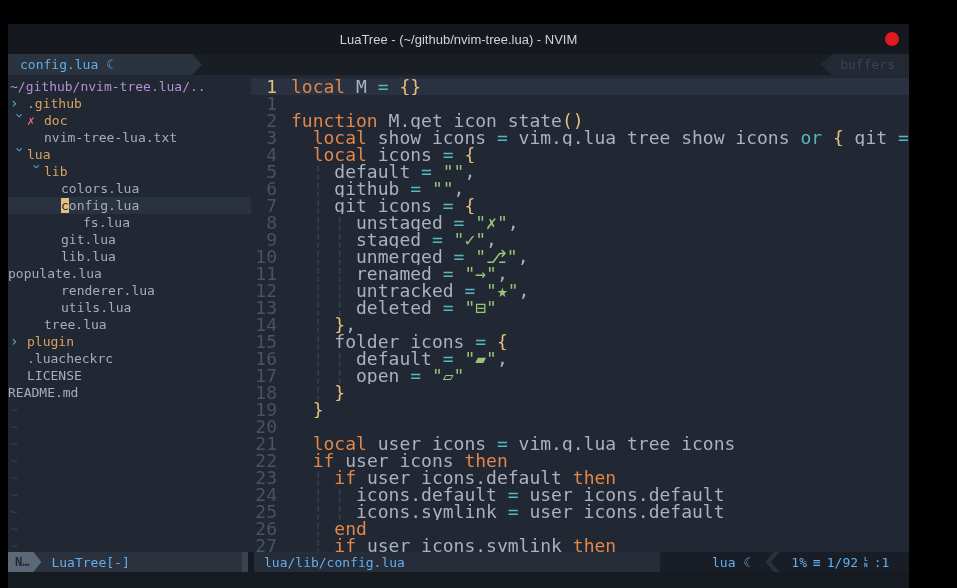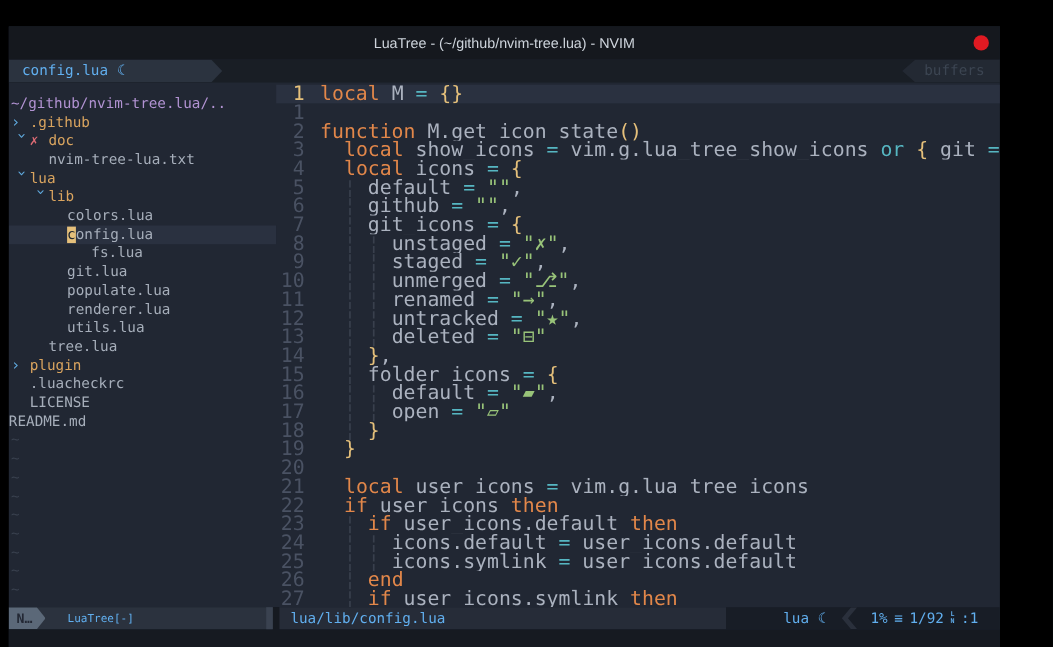--- a/index.html
+++ b/index.html
@@ -10,21 +10,21 @@
   .title{font-family:"Liberation Sans",sans-serif;font-size:13px;color:#ced4dc;}
   .closebtn{position:absolute;right:10px;top:8px;width:14px;height:14px;border-radius:50%;background:#e01a22;}
   
   .tabline{height:21px;background:#191e25;display:flex;align-items:stretch;flex:0 0 auto;}
   .tab{background:#2b333f;color:#61afef;font-size:13px;display:flex;align-items:center;padding:0 22px 0 12px;width:160px;
        clip-path:polygon(0 0,calc(100% - 10px) 0,100% 50%,calc(100% - 10px) 100%,0 100%);}
   .moon{color:#61afef;margin-left:8px;font-size:13px;}
   .bufseg{margin-left:auto;background:#232933;color:#3c4552;font-size:13px;display:flex;align-items:center;padding:0 14px 0 20px;
        clip-path:polygon(0 50%,12px 0,100% 0,100% 100%,12px 100%);}
   
-  .main{flex:1 1 auto;display:flex;overflow:hidden;align-items:center;}
+  .main{flex:1 1 auto;display:flex;overflow:hidden;}
   .treepane{width:243px;flex:0 0 auto;padding-top:3px;overflow:hidden;}
   .trow{height:17px;line-height:17px;font-size:13px;white-space:pre;overflow:hidden;}
   .trow.cursorline{background:#2a3140;}
   .chev{display:inline-block;width:17px;color:#5fa8dc;font-size:14px;}
   .chev.down{transform:rotate(90deg);transform-origin:55% 50%;}
   .gitmark{display:inline-block;width:17px;color:#e06c75;}
   .tlabel.path{color:#b293d3;}
   .tlabel.folder{color:#d9a45f;}
   .tlabel.file{color:#a6aeba;}
   .tlabel.eob{color:#39414f;}
@@ -39,21 +39,21 @@
   .tk-op{color:#56b6c2;}
   .tk-num{color:#c989df;}
   .tk-str{color:#98c379;}
   .tk-br{color:#e5c07b;}
   .tk-gd{color:#39404d;}
   
   .statusline{height:20px;flex:0 0 auto;display:flex;background:#161a21;}
   .sl-tree{width:240px;flex:0 0 auto;background:#2b323e;display:flex;align-items:center;position:relative;}
   .modebadge{height:20px;background:#5b6878;color:#232834;font-size:12px;display:flex;align-items:center;padding:0 12px 0 7px;
        clip-path:polygon(0 0,calc(100% - 8px) 0,100% 50%,calc(100% - 8px) 100%,0 100%);font-weight:bold;}
-  .sl-treetitle{color:#61afef;font-size:10px;margin-left:20px;}
+  .sl-treetitle{color:#61afef;font-size:13px;margin-left:10px;}
   .sl-endcap{position:absolute;right:0;top:0;width:6px;height:20px;background:#3a4250;}
   .sl-gap{width:6px;flex:0 0 auto;background:#161a21;}
   .sl-code{flex:1 1 auto;background:#262c38;display:flex;align-items:center;position:relative;}
   .sl-path{color:#61afef;font-size:13px;margin-left:10px;}
   .sl-right{position:absolute;right:0;top:0;height:20px;width:249px;background:#181d26;display:flex;align-items:center;padding-left:52px;box-sizing:border-box;}
   .sl-ft{color:#61afef;font-size:13px;}
   .sl-chevron{width:14px;height:20px;background:#2a303c;margin-left:14px;
        clip-path:polygon(60% 0,100% 0,40% 50%,100% 100%,60% 100%,0 50%);}
   .sl-stats{display:flex;align-items:center;margin-left:12px;color:#61afef;font-size:13px;gap:6px;}
   .lnstack{display:inline-flex;flex-direction:column;font-size:6px;line-height:6px;color:#61afef;font-weight:bold;}
@@ -85,21 +85,22 @@
         <div class="trow" style="padding-left: 2px;"><span class="tlabel path">~/github/nvim-tree.lua/..</span></div>
         <div class="trow" style="padding-left: 2px;"><span class="chev">›</span><span class="tlabel folder">.github</span></div>
         <div class="trow" style="padding-left: 2px;"><span class="chev down">›</span><span class="gitmark">✗</span><span class="tlabel folder">doc</span></div>
         <div class="trow" style="padding-left: 36px;"><span class="tlabel file">nvim-tree-lua.txt</span></div>
         <div class="trow" style="padding-left: 2px;"><span class="chev down">›</span><span class="tlabel folder">lua</span></div>
         <div class="trow" style="padding-left: 19px;"><span class="chev down">›</span><span class="tlabel folder">lib</span></div>
         <div class="trow" style="padding-left: 53px;"><span class="tlabel file">colors.lua</span></div>
         <div class="trow cursorline" style="padding-left: 53px;"><span class="tlabel file"><span class="cursorblock">c</span>onfig.lua</span></div>
         <div class="trow" style="padding-left: 75px;"><span class="tlabel file">fs.lua</span></div>
         <div class="trow" style="padding-left: 53px;"><span class="tlabel file">git.lua</span></div>
-        <div class="trow" style="padding-left: 53px;"><span class="tlabel file">populate.lua</span></div>
+        <div class="trow" style="padding-left: 53px;"><span class="tlabel file">lib.lua</span></div>
+        <div class="trow" style=""><span class="tlabel file">populate.lua</span></div>
         <div class="trow" style="padding-left: 53px;"><span class="tlabel file">renderer.lua</span></div>
         <div class="trow" style="padding-left: 53px;"><span class="tlabel file">utils.lua</span></div>
         <div class="trow" style="padding-left: 36px;"><span class="tlabel file">tree.lua</span></div>
         <div class="trow" style="padding-left: 2px;"><span class="chev">›</span><span class="tlabel folder">plugin</span></div>
         <div class="trow" style="padding-left: 19px;"><span class="tlabel file">.luacheckrc</span></div>
         <div class="trow" style="padding-left: 19px;"><span class="tlabel file">LICENSE</span></div>
         <div class="trow" style=""><span class="tlabel file">README.md</span></div>
         <div class="trow" style="padding-left: 2px;"><span class="tlabel eob">~</span></div>
         <div class="trow" style="padding-left: 2px;"><span class="tlabel eob">~</span></div>
         <div class="trow" style="padding-left: 2px;"><span class="tlabel eob">~</span></div>

